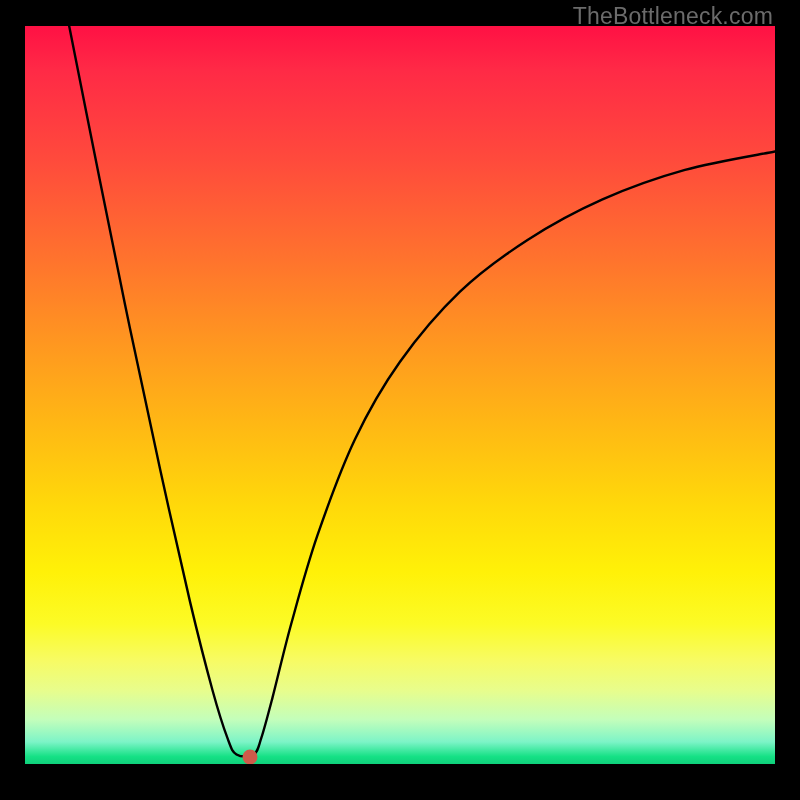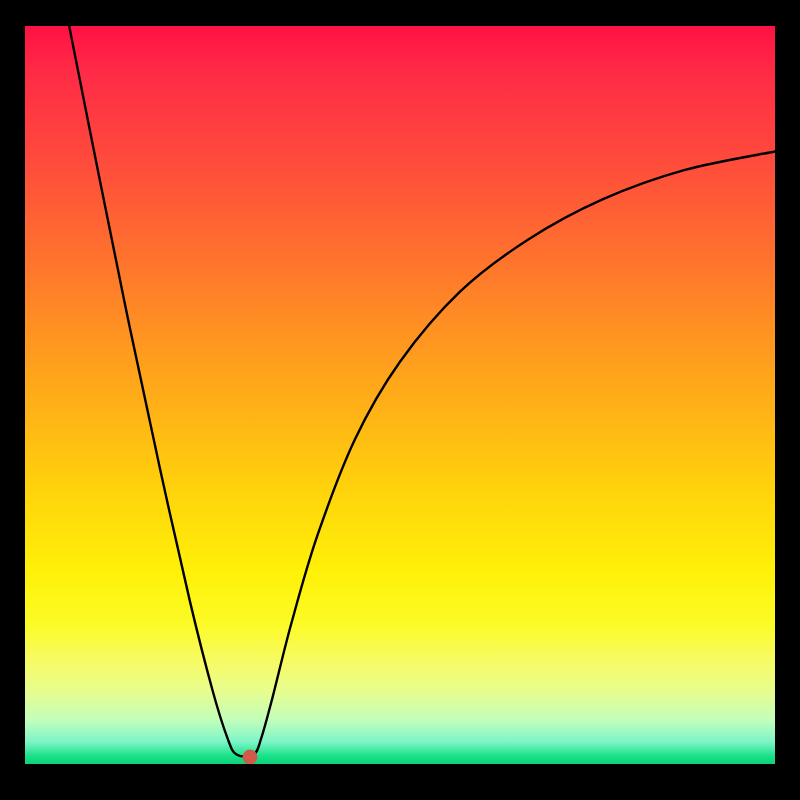--- a/index.html
+++ b/index.html
@@ -78,14 +78,15 @@
 
 <div class="frame">
 
   <div class="plot-area">
     <svg class="curve" viewBox="0 0 750 738" preserveAspectRatio="none">
       <path id="curve-path" fill="none" stroke="#000000" stroke-width="2.4" stroke-linecap="round" stroke-linejoin="round" d="M 41.25 -14.76 C 46.88 13.53, 64.38 102.09, 75.00 154.98 C 85.63 207.87, 95.00 254.61, 105.00 302.58 C 115.00 350.55, 125.00 397.29, 135.00 442.80 C 145.00 488.31, 156.25 538.74, 165.00 575.64 C 173.75 612.54, 181.25 641.45, 187.50 664.20 C 193.75 686.96, 198.50 701.47, 202.50 712.17 C 206.50 722.87, 207.12 725.70, 211.50 728.41 C 215.87 731.11, 224.63 731.11, 228.75 728.41 C 232.88 725.70, 233.13 721.64, 236.25 712.17 C 239.38 702.70, 242.50 690.64, 247.50 671.58 C 252.50 652.52, 258.75 624.84, 266.25 597.78 C 273.75 570.72, 281.88 539.97, 292.50 509.22 C 303.13 478.47, 316.25 442.19, 330.00 413.28 C 343.75 384.38, 357.50 360.39, 375.00 335.79 C 392.50 311.19, 413.75 285.98, 435.00 265.68 C 456.25 245.38, 478.75 229.39, 502.50 214.02 C 526.25 198.64, 551.25 185.11, 577.50 173.43 C 603.75 161.74, 631.25 151.91, 660.00 143.91 C 688.75 135.91, 735.00 128.53, 750.00 125.46 "></path>
     </svg>
     <div class="dot" id="dot" style="left: 30%; top: 99%; background: rgb(207, 90, 74);"></div>
   </div>
 
+  <div class="watermark">TheBottleneck.com</div>
 
 </div>
 
 </body></html>

